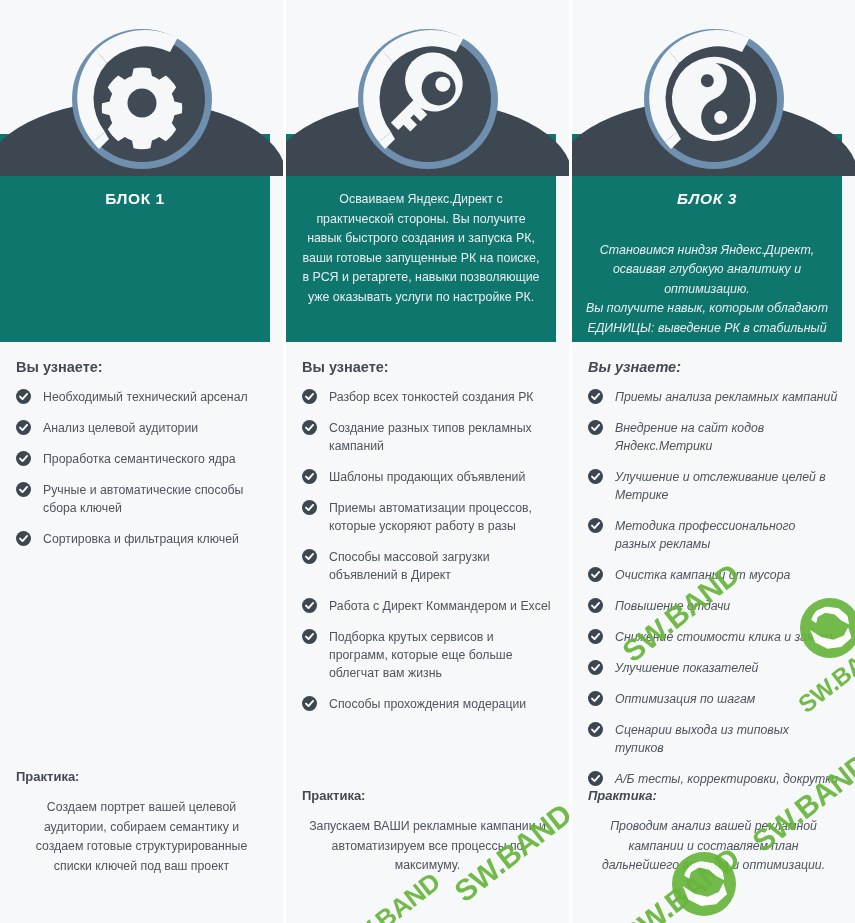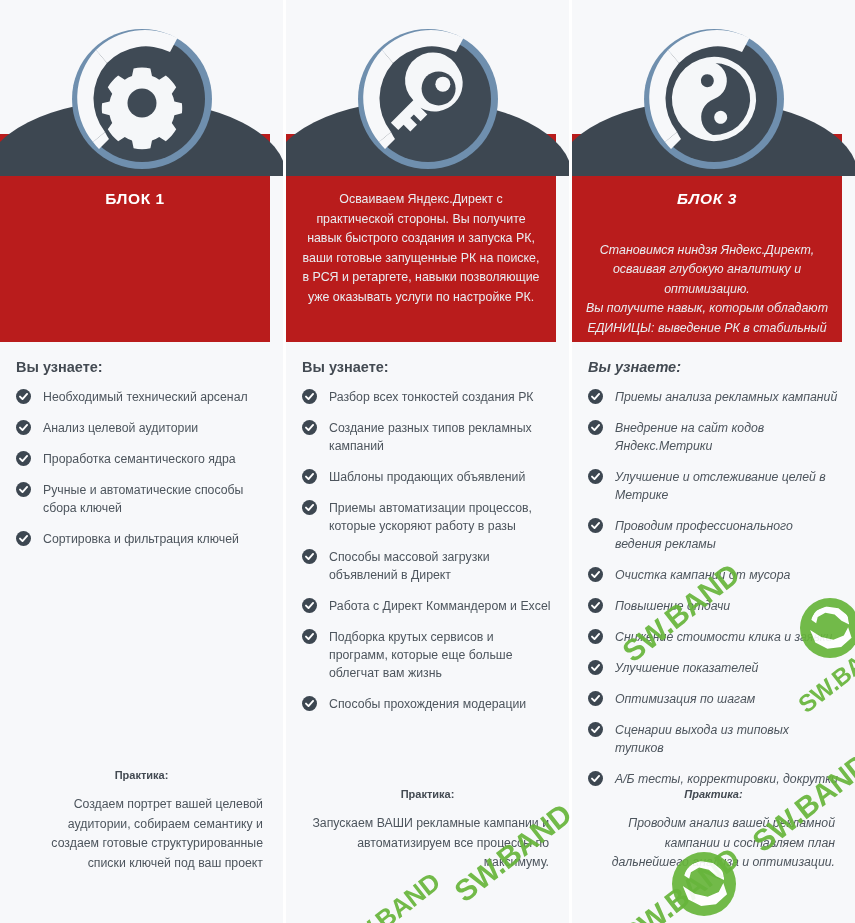--- a/index.html
+++ b/index.html
@@ -97,21 +97,21 @@
   }
   .icon-circle svg { display: block; }
 
   
   .dark-head {
     position: absolute;
     top: 134px;
     left: 0;
     right: 13px;
     height: 208px;
-    background: #b91c1c;
+    background: #0f766e;
     z-index: 2;
   }
   .dark-head-curve {
     position: absolute;
     top: -34px;
     left: -6%;
     width: 112%;
     height: 76px;
     background: #3d4751;
     border-radius: 50% 50% 0 0 / 100% 100% 0 0;
@@ -167,28 +167,28 @@
   .chk {
     position: absolute;
     left: 0;
     top: 1px;
     width: 15px;
     height: 15px;
   }
   .chk svg { display: block; }
 
   .practice-title {
-    text-align: center;
-    font-size: 11px;
+    text-align: left;
+    font-size: 13px;
     font-weight: bold;
     color: #434a52;
     margin-bottom: 14px;
   }
   .practice-text {
-    text-align: right;
+    text-align: center;
     font-size: 12.3px;
     line-height: 19.5px;
     color: #4d555d;
     padding: 0 4px;
   }
   .practice-block { position: absolute; left: 16px; right: 16px; }
 
   .c1 .practice-block { top: 441px; }
   .c2 .practice-block { top: 441px; }
   .c3 .practice-block { top: 441px; }
@@ -402,21 +402,21 @@
                 <svg width="15" height="15" viewBox="0 0 15 15">
                   <circle cx="7.5" cy="7.5" r="7.5" fill="#3d4751"></circle>
                   <path d="M4 7.6 L6.5 10.1 L11.1 4.9" stroke="#ffffff" stroke-width="1.9" fill="none" stroke-linecap="round" stroke-linejoin="round"></path>
                 </svg>
               </span><span>Улучшение и отслеживание целей в Метрике</span></li>
             <li><span class="chk">
                 <svg width="15" height="15" viewBox="0 0 15 15">
                   <circle cx="7.5" cy="7.5" r="7.5" fill="#3d4751"></circle>
                   <path d="M4 7.6 L6.5 10.1 L11.1 4.9" stroke="#ffffff" stroke-width="1.9" fill="none" stroke-linecap="round" stroke-linejoin="round"></path>
                 </svg>
-              </span><span>Проводим профессионального ведения рекламы</span></li>
+              </span><span>Методика профессионального разных рекламы</span></li>
             <li><span class="chk">
                 <svg width="15" height="15" viewBox="0 0 15 15">
                   <circle cx="7.5" cy="7.5" r="7.5" fill="#3d4751"></circle>
                   <path d="M4 7.6 L6.5 10.1 L11.1 4.9" stroke="#ffffff" stroke-width="1.9" fill="none" stroke-linecap="round" stroke-linejoin="round"></path>
                 </svg>
               </span><span>Очистка кампаний от мусора</span></li>
             <li><span class="chk">
                 <svg width="15" height="15" viewBox="0 0 15 15">
                   <circle cx="7.5" cy="7.5" r="7.5" fill="#3d4751"></circle>
                   <path d="M4 7.6 L6.5 10.1 L11.1 4.9" stroke="#ffffff" stroke-width="1.9" fill="none" stroke-linecap="round" stroke-linejoin="round"></path>

